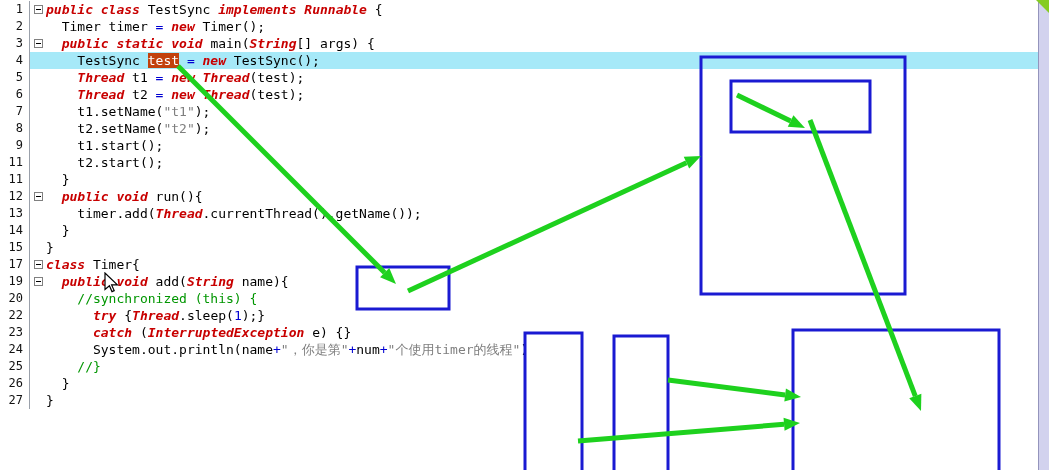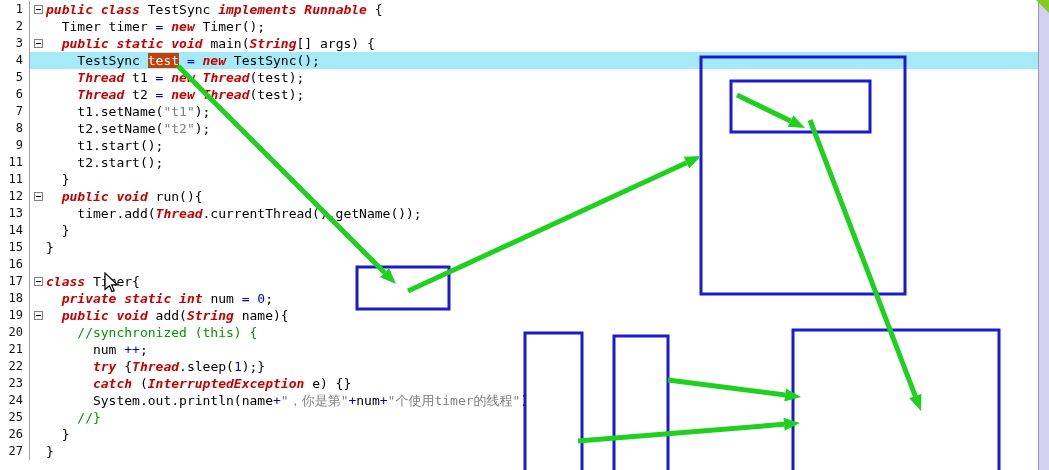--- a/index.html
+++ b/index.html
@@ -107,52 +107,37 @@
         <div class="num">14</div>
         <div class="fold"></div>
         <div class="text"><span class="p">  }</span></div>
       </div>
       <div class="row">
         <div class="num">15</div>
         <div class="fold"></div>
         <div class="text"><span class="p">}</span></div>
       </div>
       <div class="row">
-        <div class="num">16</div>
-        <div class="fold"></div>
-        <div class="text"></div>
-      </div>
-      <div class="row">
         <div class="num">17</div>
         <div class="fold">
           <span class="foldbox"></span>
         </div>
         <div class="text"><span class="k">class</span><span class="p"> Timer{</span></div>
-      </div>
-      <div class="row">
-        <div class="num">18</div>
-        <div class="fold"></div>
-        <div class="text"><span class="p">  </span><span class="k">private</span><span class="p"> </span><span class="k">static</span><span class="p"> </span><span class="k">int</span><span class="p"> num </span><span class="o">=</span><span class="p"> </span><span class="n">0</span><span class="p">;</span></div>
       </div>
       <div class="row">
         <div class="num">19</div>
         <div class="fold">
           <span class="foldbox"></span>
         </div>
         <div class="text"><span class="p">  </span><span class="k">public</span><span class="p"> </span><span class="k">void</span><span class="p"> add(</span><span class="k">String</span><span class="p"> name){</span></div>
       </div>
       <div class="row">
         <div class="num">20</div>
         <div class="fold"></div>
         <div class="text"><span class="p">    </span><span class="c">//synchronized (this) {</span></div>
-      </div>
-      <div class="row">
-        <div class="num">21</div>
-        <div class="fold"></div>
-        <div class="text"><span class="p">      num </span><span class="o">++</span><span class="p">;</span></div>
       </div>
       <div class="row">
         <div class="num">22</div>
         <div class="fold"></div>
         <div class="text"><span class="p">      </span><span class="k">try</span><span class="p"> {</span><span class="k">Thread</span><span class="p">.sleep(</span><span class="n">1</span><span class="p">);}</span></div>
       </div>
       <div class="row">
         <div class="num">23</div>
         <div class="fold"></div>
         <div class="text"><span class="p">      </span><span class="k">catch</span><span class="p"> (</span><span class="k">InterruptedException</span><span class="p"> e) {}</span></div>

